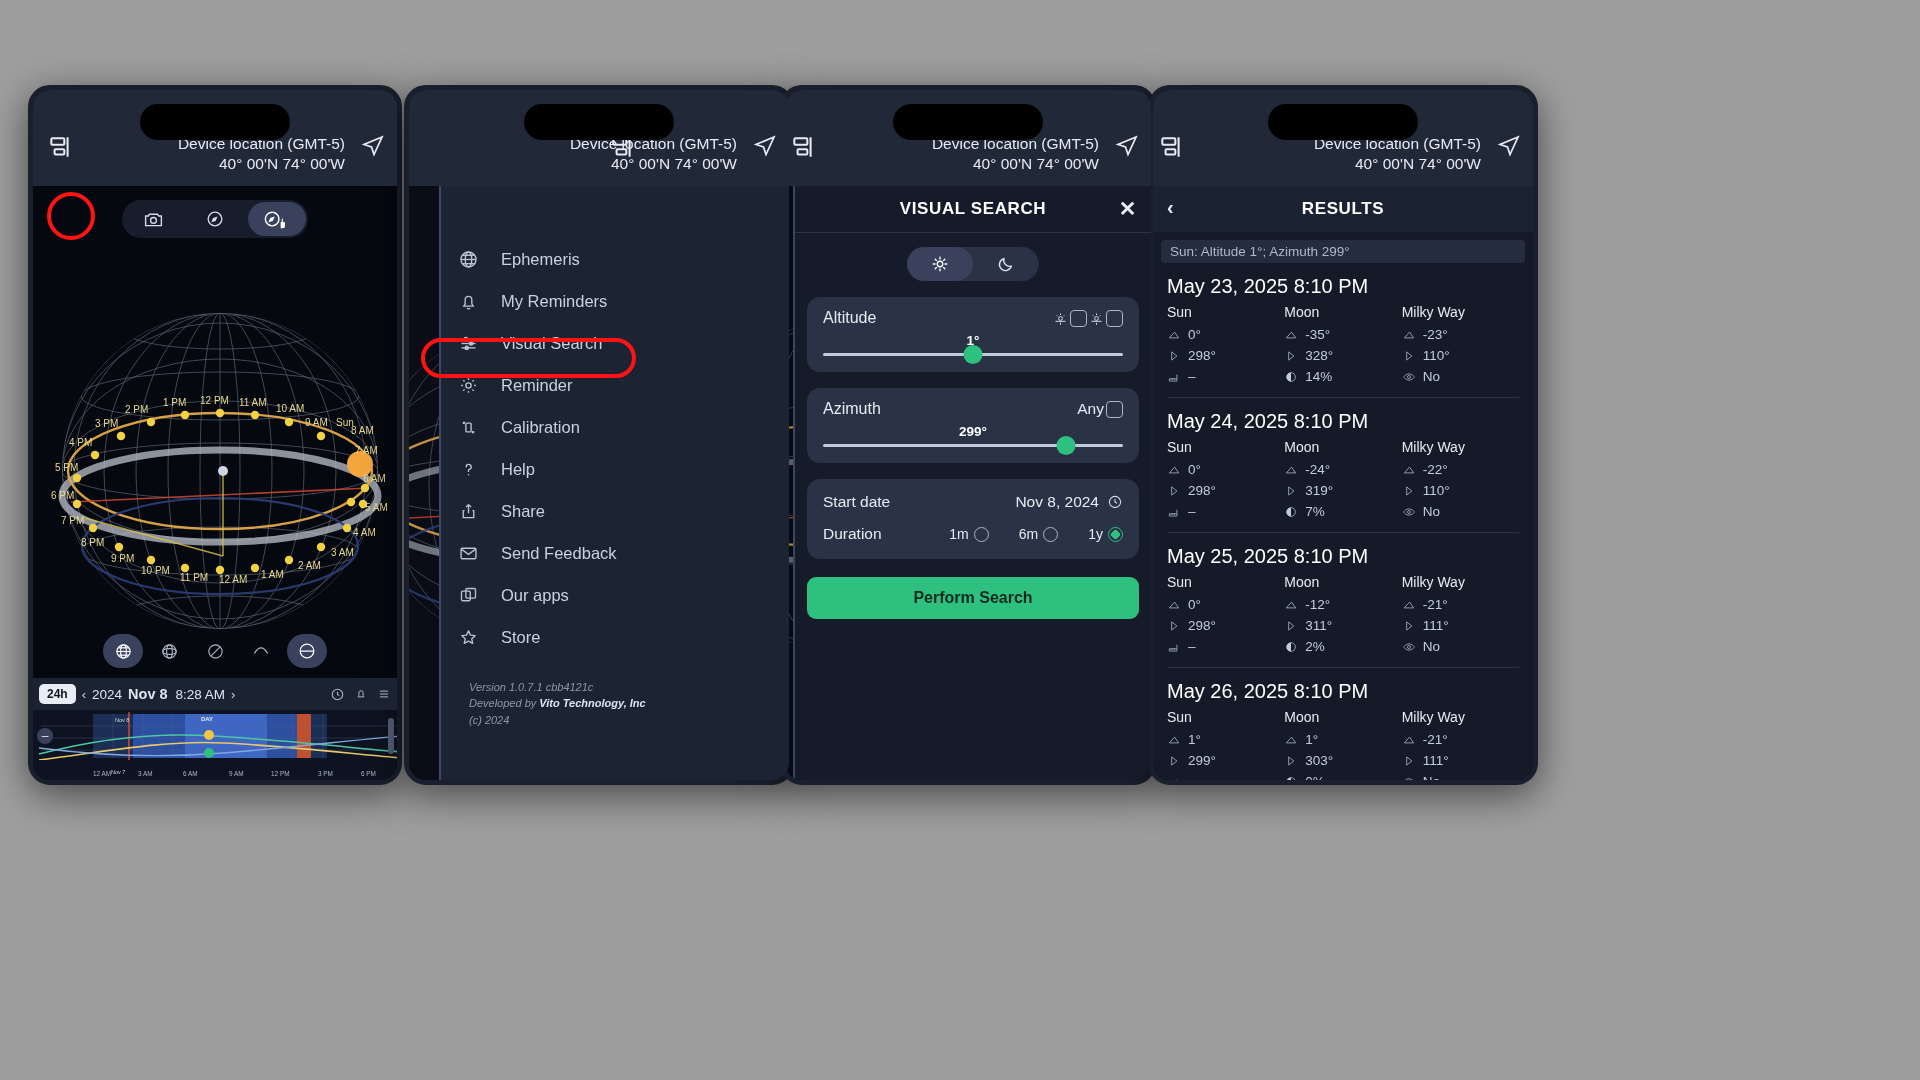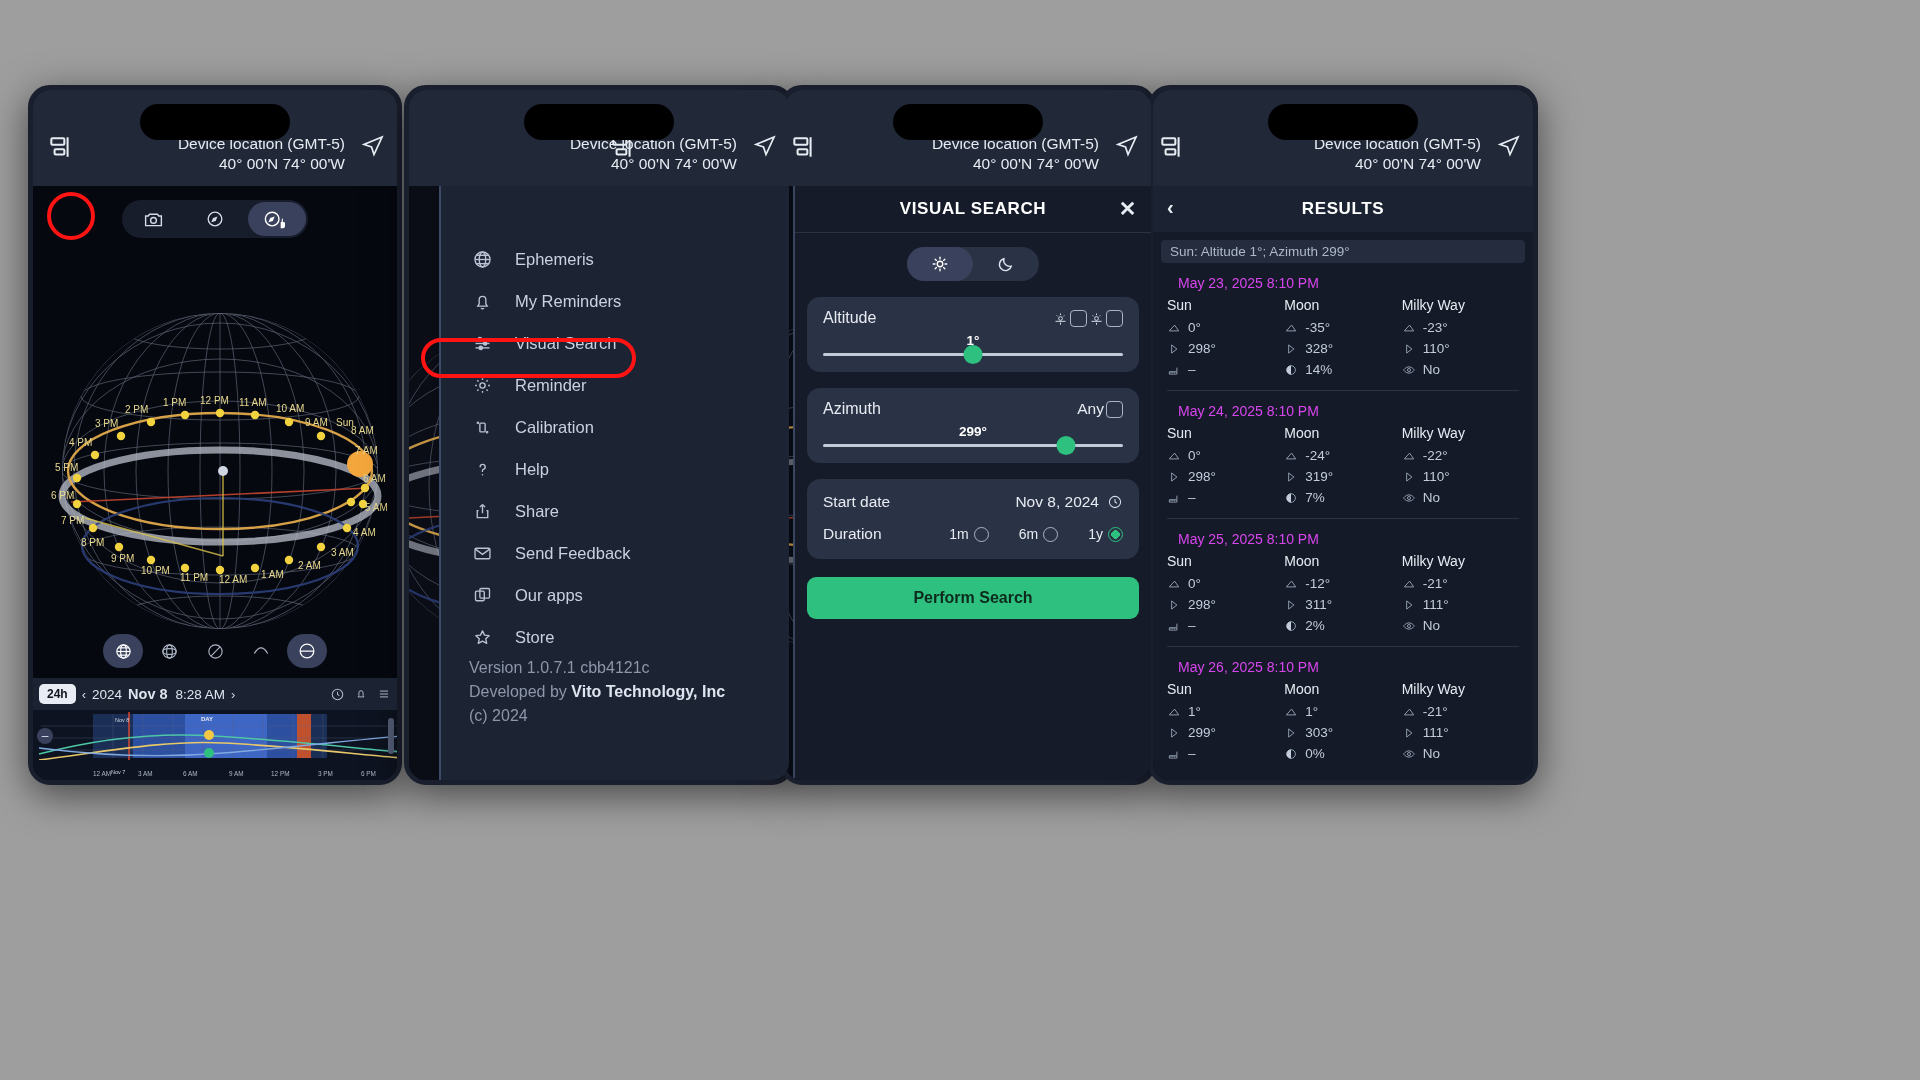--- a/index.html
+++ b/index.html
@@ -97,27 +97,27 @@
   
   #p2 { left:404px; top:85px; width:390px; height:700px; }
   #p2 .body { position:absolute; top:96px; left:0; right:0; bottom:0;
               background:#0a0d16; }
   .menupanel {
     position:absolute; top:0; left:30px; right:0; bottom:0;
     background:#1c2333; border-left:2px solid #3d4a66;
     padding-top:52px; z-index:50;
   }
   .mrow { display:flex; align-items:center; gap:22px; height:42px;
-          padding-left:30px; margin-bottom:0; cursor:pointer; }
+          padding-left:16px; margin-bottom:0; cursor:pointer; }
   .mrow + .mrow { margin-top:0;text-align:center; }
   .mrow .mic { width:22px; height:22px; display:flex; align-items:center;
                justify-content:center; color:#b9c3d4; }
   .mrow .mlbl { color:#c9d2e0; font-size:16.5px; }
   .mfoot { position:absolute; left:28px; bottom:52px; color:#8d97a8;
-           font-size:16px; line-height:1.5; }
+           font-size:11px; line-height:1.5;font-style:italic; }
   .mfoot b { color:#dfe5ef; }
 
   
   #p3 { left:780px; top:85px; width:376px; height:700px; }
   #p3 .body { position:absolute; top:96px; left:0; right:0; bottom:0;
               background:#070a12; }
   .vspanel {
     position:absolute; top:0; left:8px; right:0; bottom:0;
     background:#151b29; border-left:2px solid #39465f; z-index:50;
   }
@@ -169,21 +169,21 @@
               background:#141a28; overflow:hidden;}
   .rs-title { height:46px; display:flex; align-items:center;
               justify-content:center; color:#fff; font-weight:bold;
               font-size:17px; letter-spacing:.6px; position:relative;
               background:#1b2231;}
   .rs-back { position:absolute; left:14px; top:11px; color:#e7ebf2;
              font-size:20px; cursor:pointer; line-height:1;}
   .crit { margin:8px 8px 0; background:#242c3d; border-radius:4px;
           padding:4px 9px; color:#aeb8c9; font-size:13.5px; }
   .grp { padding:12px 14px 0; }
-  .grp .date { color:#d946ef; font-size:14px; margin-bottom:6px;margin-left:11px; }
+  .grp .date { color:#ffffff; font-size:20px; margin-bottom:6px; }
   .cols { display:flex; }
   .col { flex:1; }
   .col .h { color:#e7ebf2; font-size:14px; margin-bottom:4px; }
   .ln { display:flex; align-items:center; gap:7px; color:#c3ccdb;
         font-size:13.5px; height:21px; }
   .ln svg { flex:none; }
 </style>
 </head>
 <body>
 

